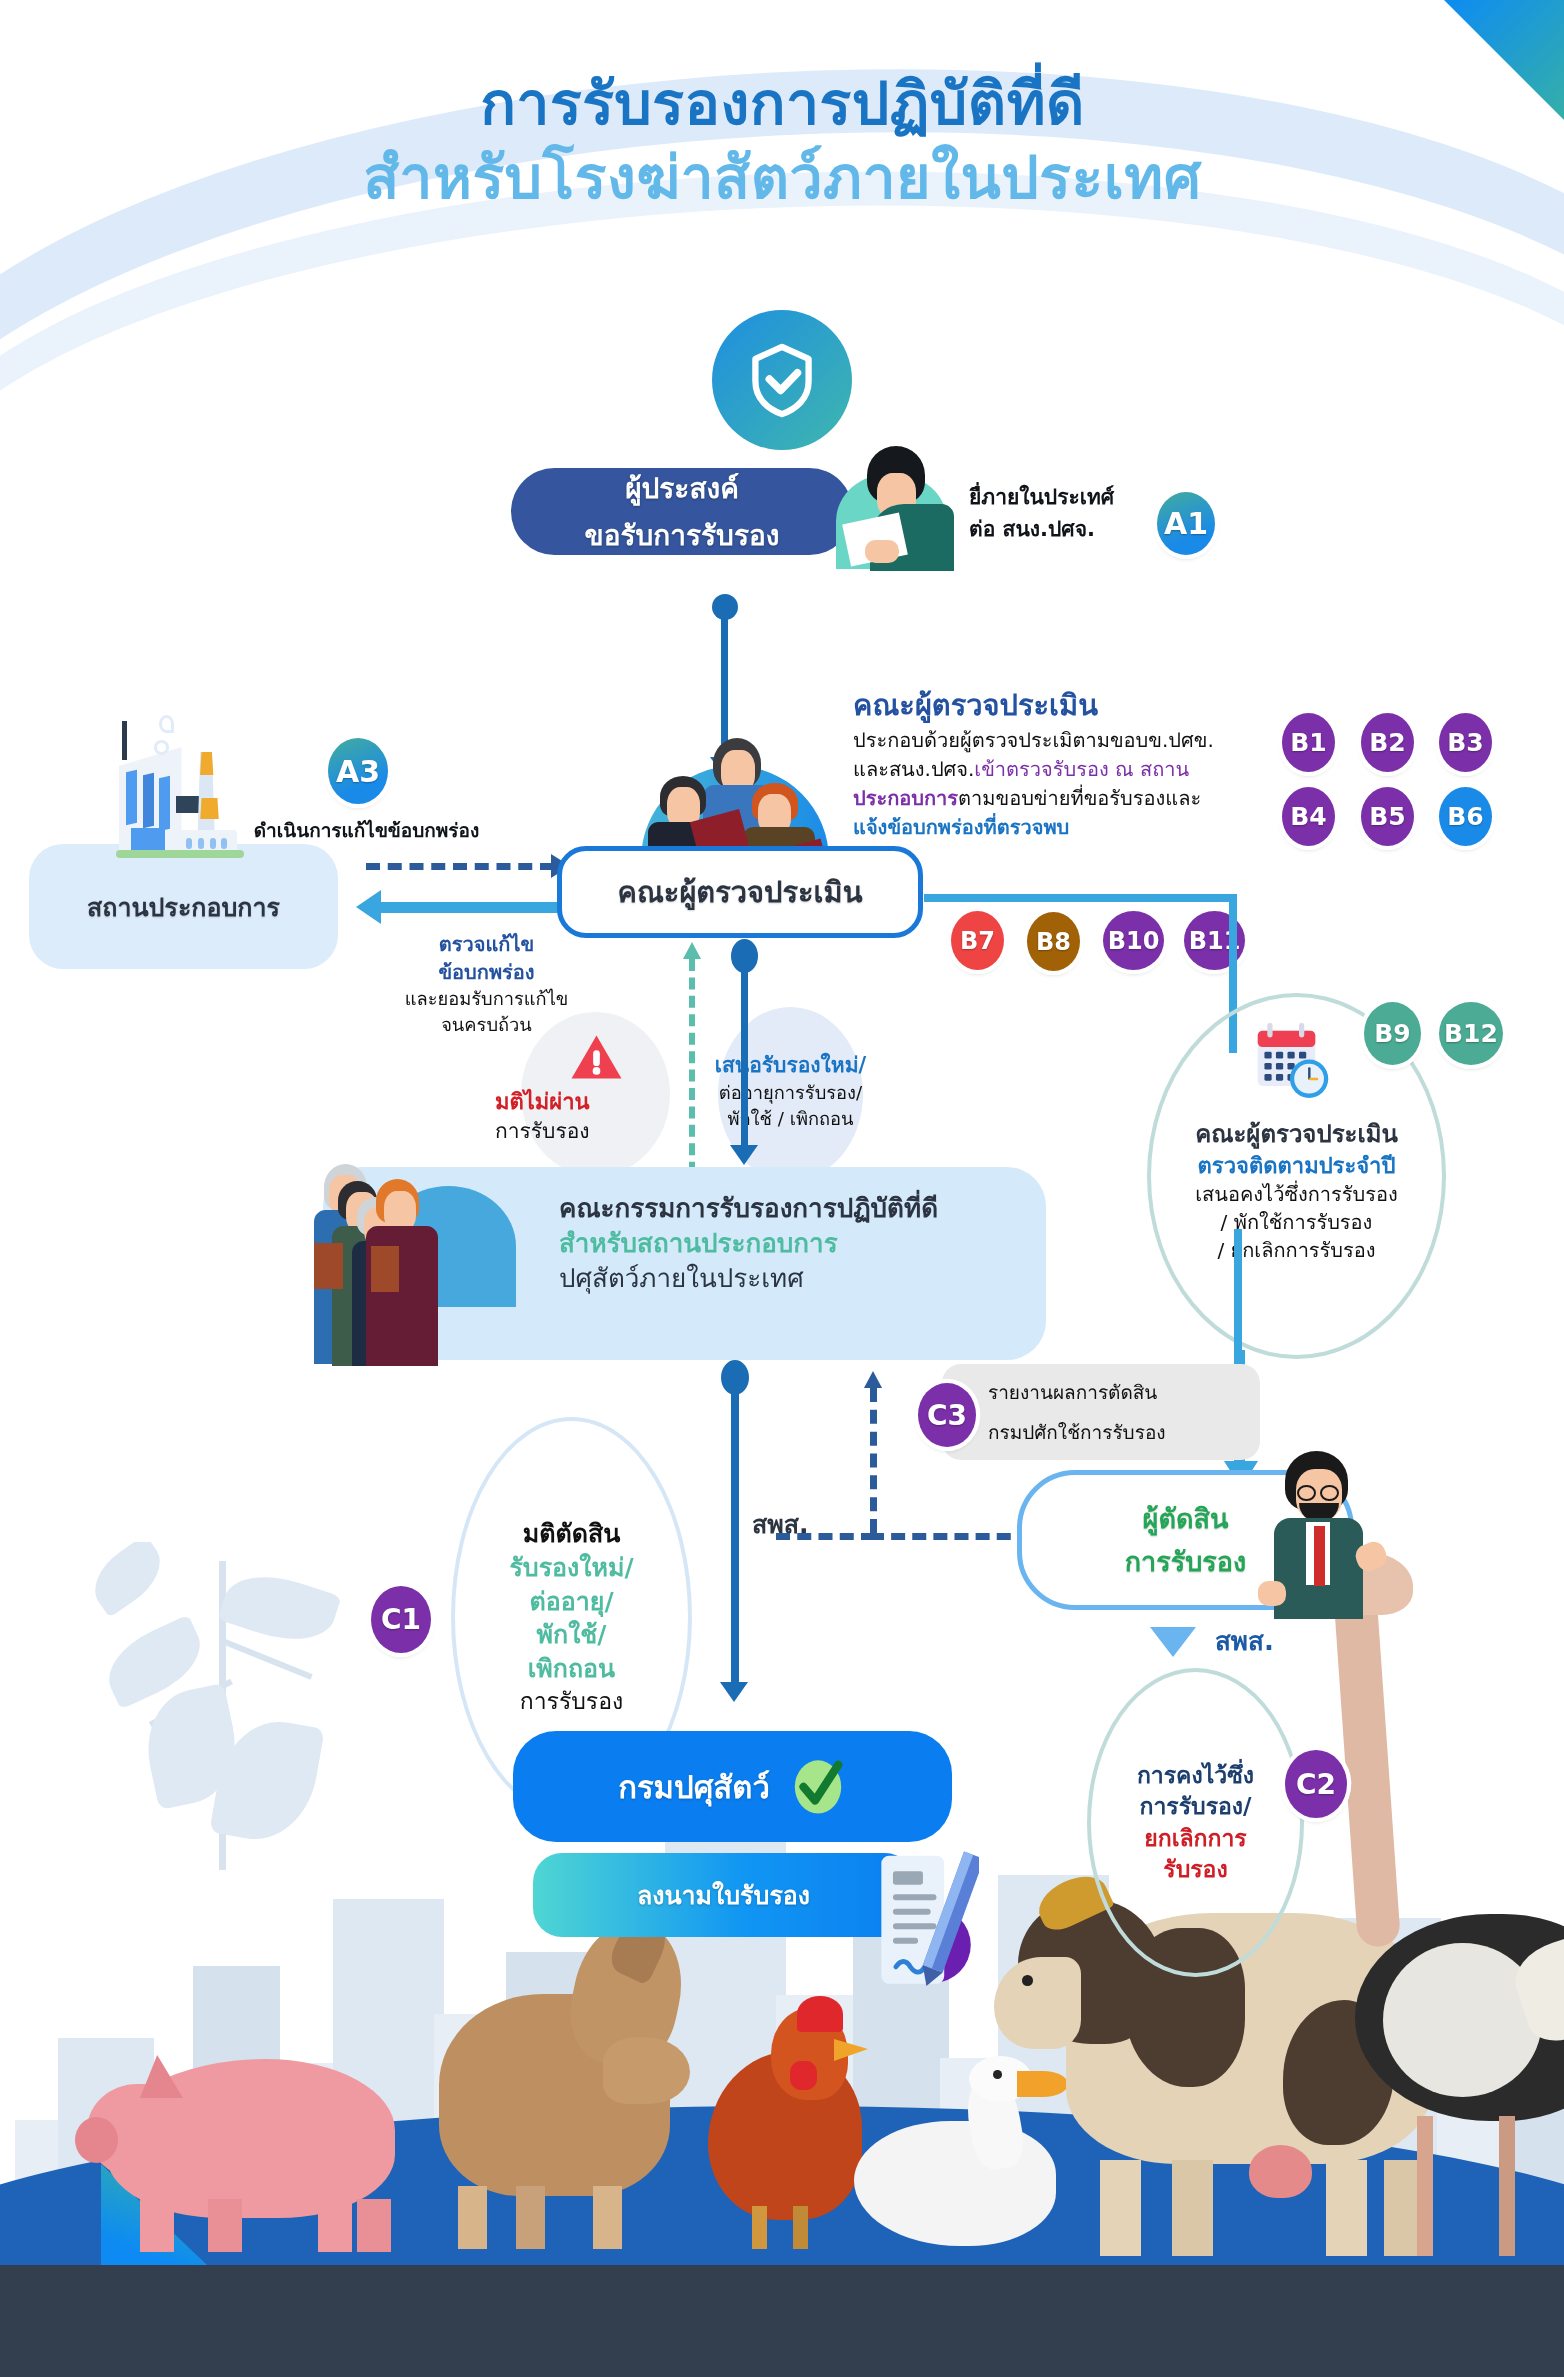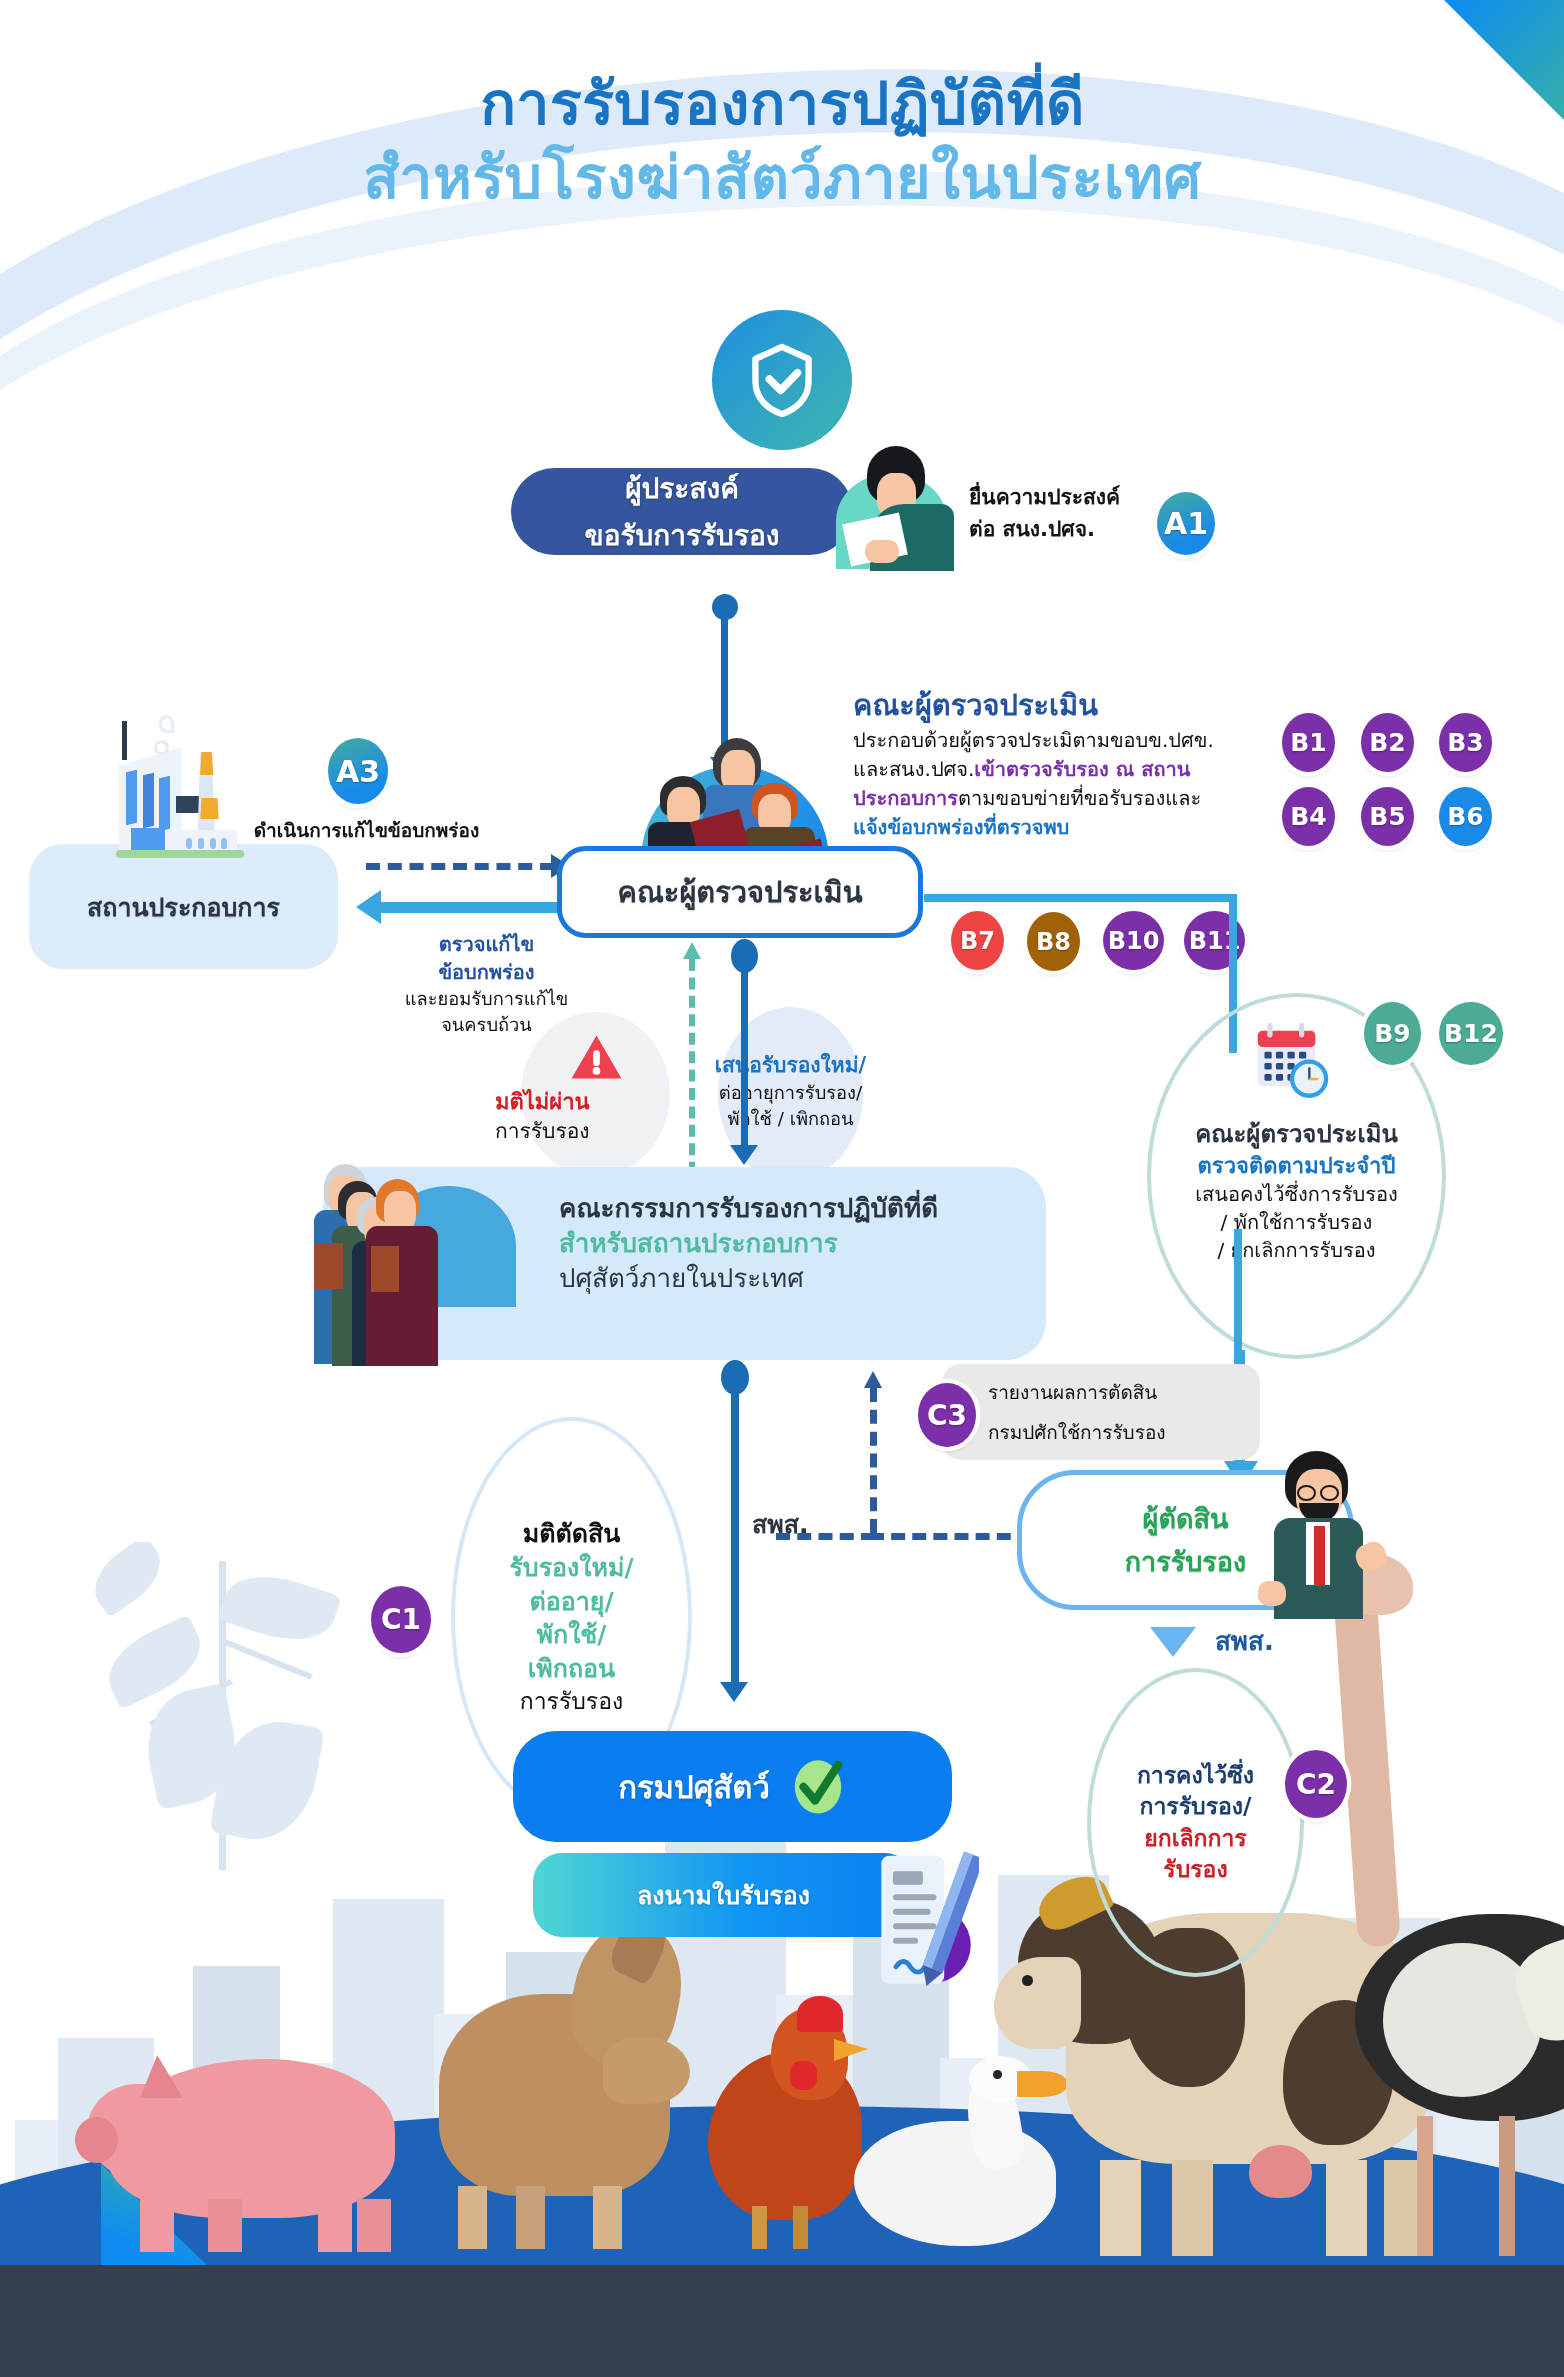--- a/index.html
+++ b/index.html
@@ -259,21 +259,21 @@
   </div>
   <div class="fig" style="left:819px; top:446px; width:140px; height:121px; z-index:4;">
     <div style="position:absolute;left:17px;top:26.5px;width:111px;height:96px;background:#6ad6c6;border-radius:50% 50% 0 0;"></div>
     <div style="position:absolute;left:48px;top:0px;width:58px;height:58px;background:#15191e;border-radius:50% 50% 38% 38%;"></div>
     <div style="position:absolute;left:58px;top:26.5px;width:39px;height:46px;background:#f6c6a4;border-radius:40%;"></div>
     <div style="position:absolute;left:51px;top:58px;width:84px;height:67px;background:#1c6b63;border-radius:34px 12.5px 0 0;"></div>
     <div style="position:absolute;left:26.5px;top:72px;width:58px;height:43px;background:#ffffff;transform:rotate(-12deg);"></div>
     <div style="position:absolute;left:46px;top:94px;width:34px;height:23px;background:#f6c6a4;border-radius:10.6px;"></div>
   </div>
   <div class="txt" style="left:969px; top:482px; width:193px; font-size:21px; font-weight:bold; color:#101418; line-height:1.5;">
-    <div>ยื่นความประสงค์</div>
+    <div>ยื่ภายในประเทศ์</div>
     <div>ต่อ สนง.ปศจ.</div>
   </div>
   <div class="badge" style="left:1157px; top:492px; width:58px; height:63px; font-size:30px;
               background:linear-gradient(160deg,#43ab9e 0%,#1a8ae8 70%);">A1</div>
 
   <div class="arrow-v" style="left:721px; top:598px; width:6.7px; height:169px;"></div>
   <div class="arrow-head-down" style="left:710px; top:757px;"></div>
   <div style="position:absolute;left:712px;top:594px;width:26px;height:26px;background:#1a6cb5;border-radius:50%;"></div>
 
   <div class="fig" style="left:631px; top:723px; width:202px; height:159px;">
@@ -288,21 +288,21 @@
     <div style="position:absolute;left:127px;top:71px;width:33px;height:41px;background:#f6c6a4;border-radius:40%;"></div>
     <div style="position:absolute;left:112px;top:104px;width:72px;height:55px;background:#5a4325;border-radius:10.6px 10.6px 0 0;"></div>
     <div style="position:absolute;left:63px;top:92px;width:51px;height:39px;background:#8e1f2a;transform:rotate(-15deg);"></div>
     <div style="position:absolute;left:147px;top:121px;width:48px;height:36px;background:#8e1f2a;transform:rotate(-15deg);"></div>
   </div>
 
   <div class="txt" style="left:853px; top:687px; width:501px;">
     <div style="font-size:29px; font-weight:bold; color:#2452a0; line-height:1.25;">คณะผู้ตรวจประเมิน</div>
     <div style="font-size:20px; color:#111; line-height:1.45; margin-top:2.9px;">
       <span>ประกอบด้วยผู้ตรวจประเมิตามขอบข.ปศข.</span><br>
-      <span>และสนง.ปศจ.</span><span style="color:#7b2fa8; font-weight:bold;">เข้าตรวจรับรอง ณ สถาน</span><br>
+      <span>และสนง.ปศจ.</span><span style="color:#7b2fa8; font-weight:normal;">เข้าตรวจรับรอง ณ สถาน</span><br>
       <span style="color:#7b2fa8; font-weight:bold;">ประกอบการ</span><span>ตามขอบข่ายที่ขอรับรองและ</span><br>
       <span style="color:#1a74c4; font-weight:bold;">แจ้งข้อบกพร่องที่ตรวจพบ</span>
     </div>
   </div>
 
   <div class="badge" style="left:1282px; top:713px; width:53px; height:59px; font-size:25px; background:#7b2fa8;">B1</div>
   <div class="badge" style="left:1361px; top:713px; width:53px; height:59px; font-size:25px; background:#7b2fa8;">B2</div>
   <div class="badge" style="left:1439px; top:713px; width:53px; height:59px; font-size:25px; background:#7b2fa8;">B3</div>
   <div class="badge" style="left:1282px; top:787px; width:53px; height:59px; font-size:25px; background:#7b2fa8;">B4</div>
   <div class="badge" style="left:1361px; top:787px; width:53px; height:59px; font-size:25px; background:#7b2fa8;">B5</div>

